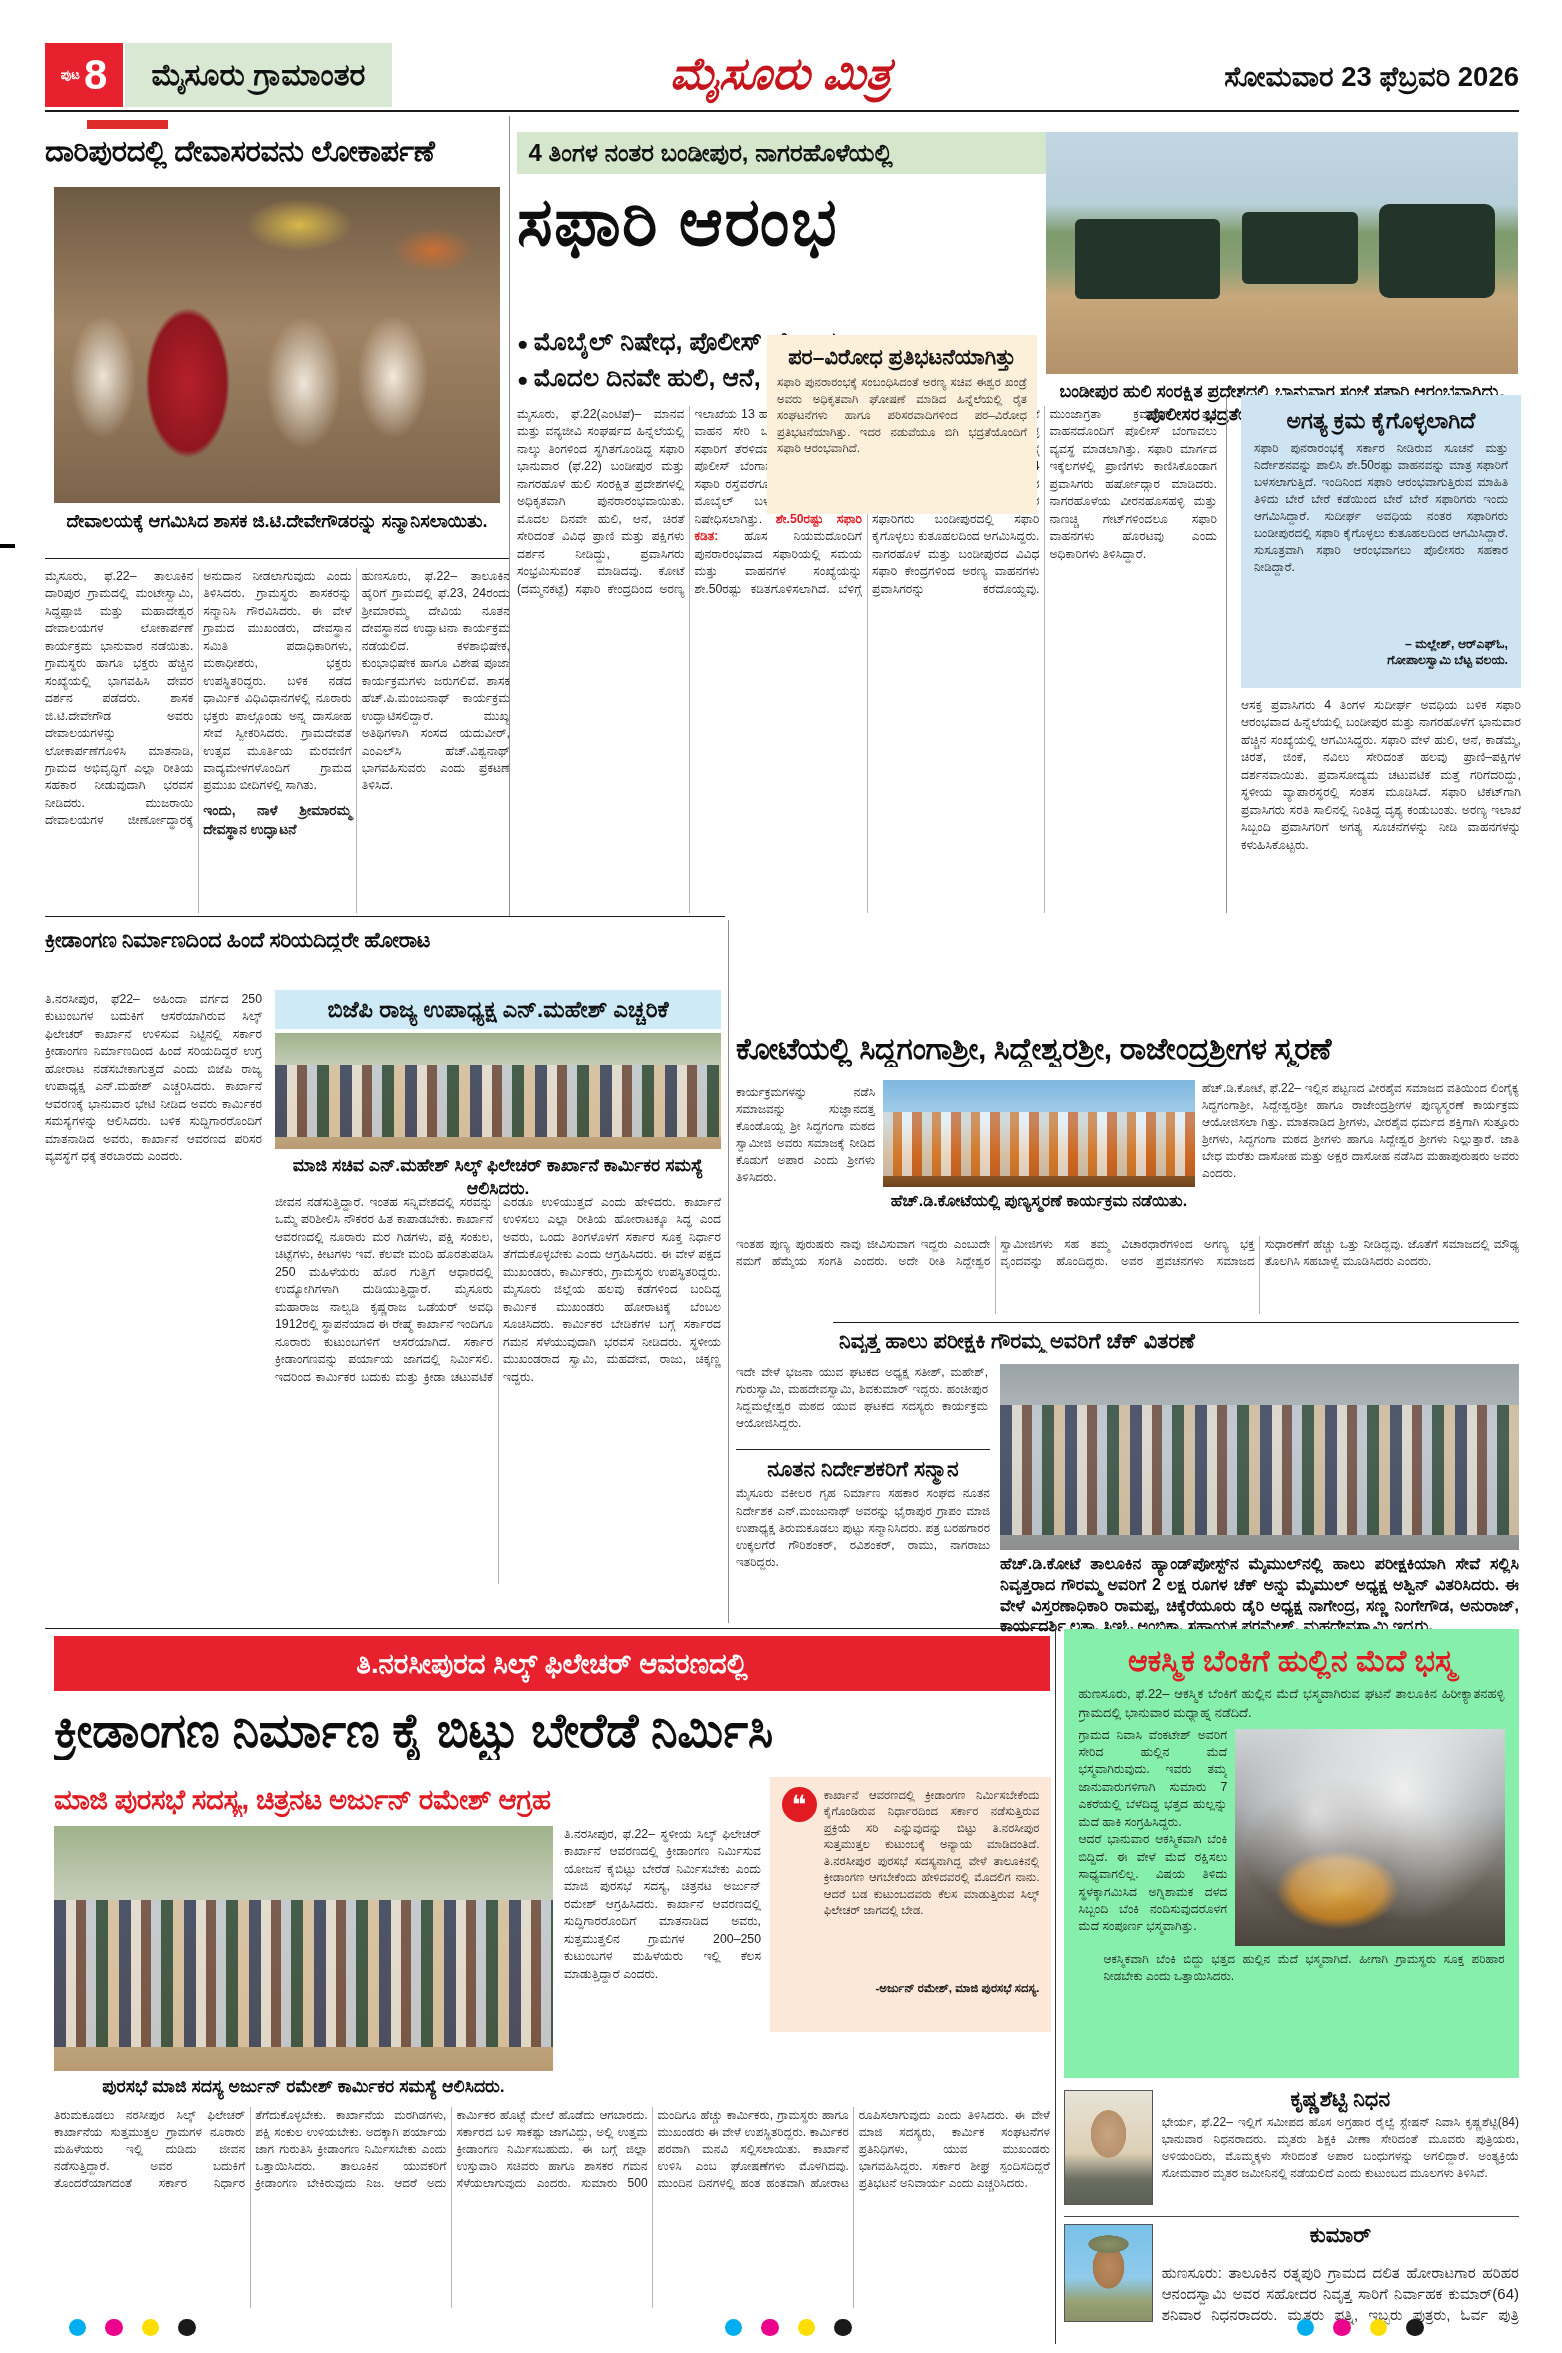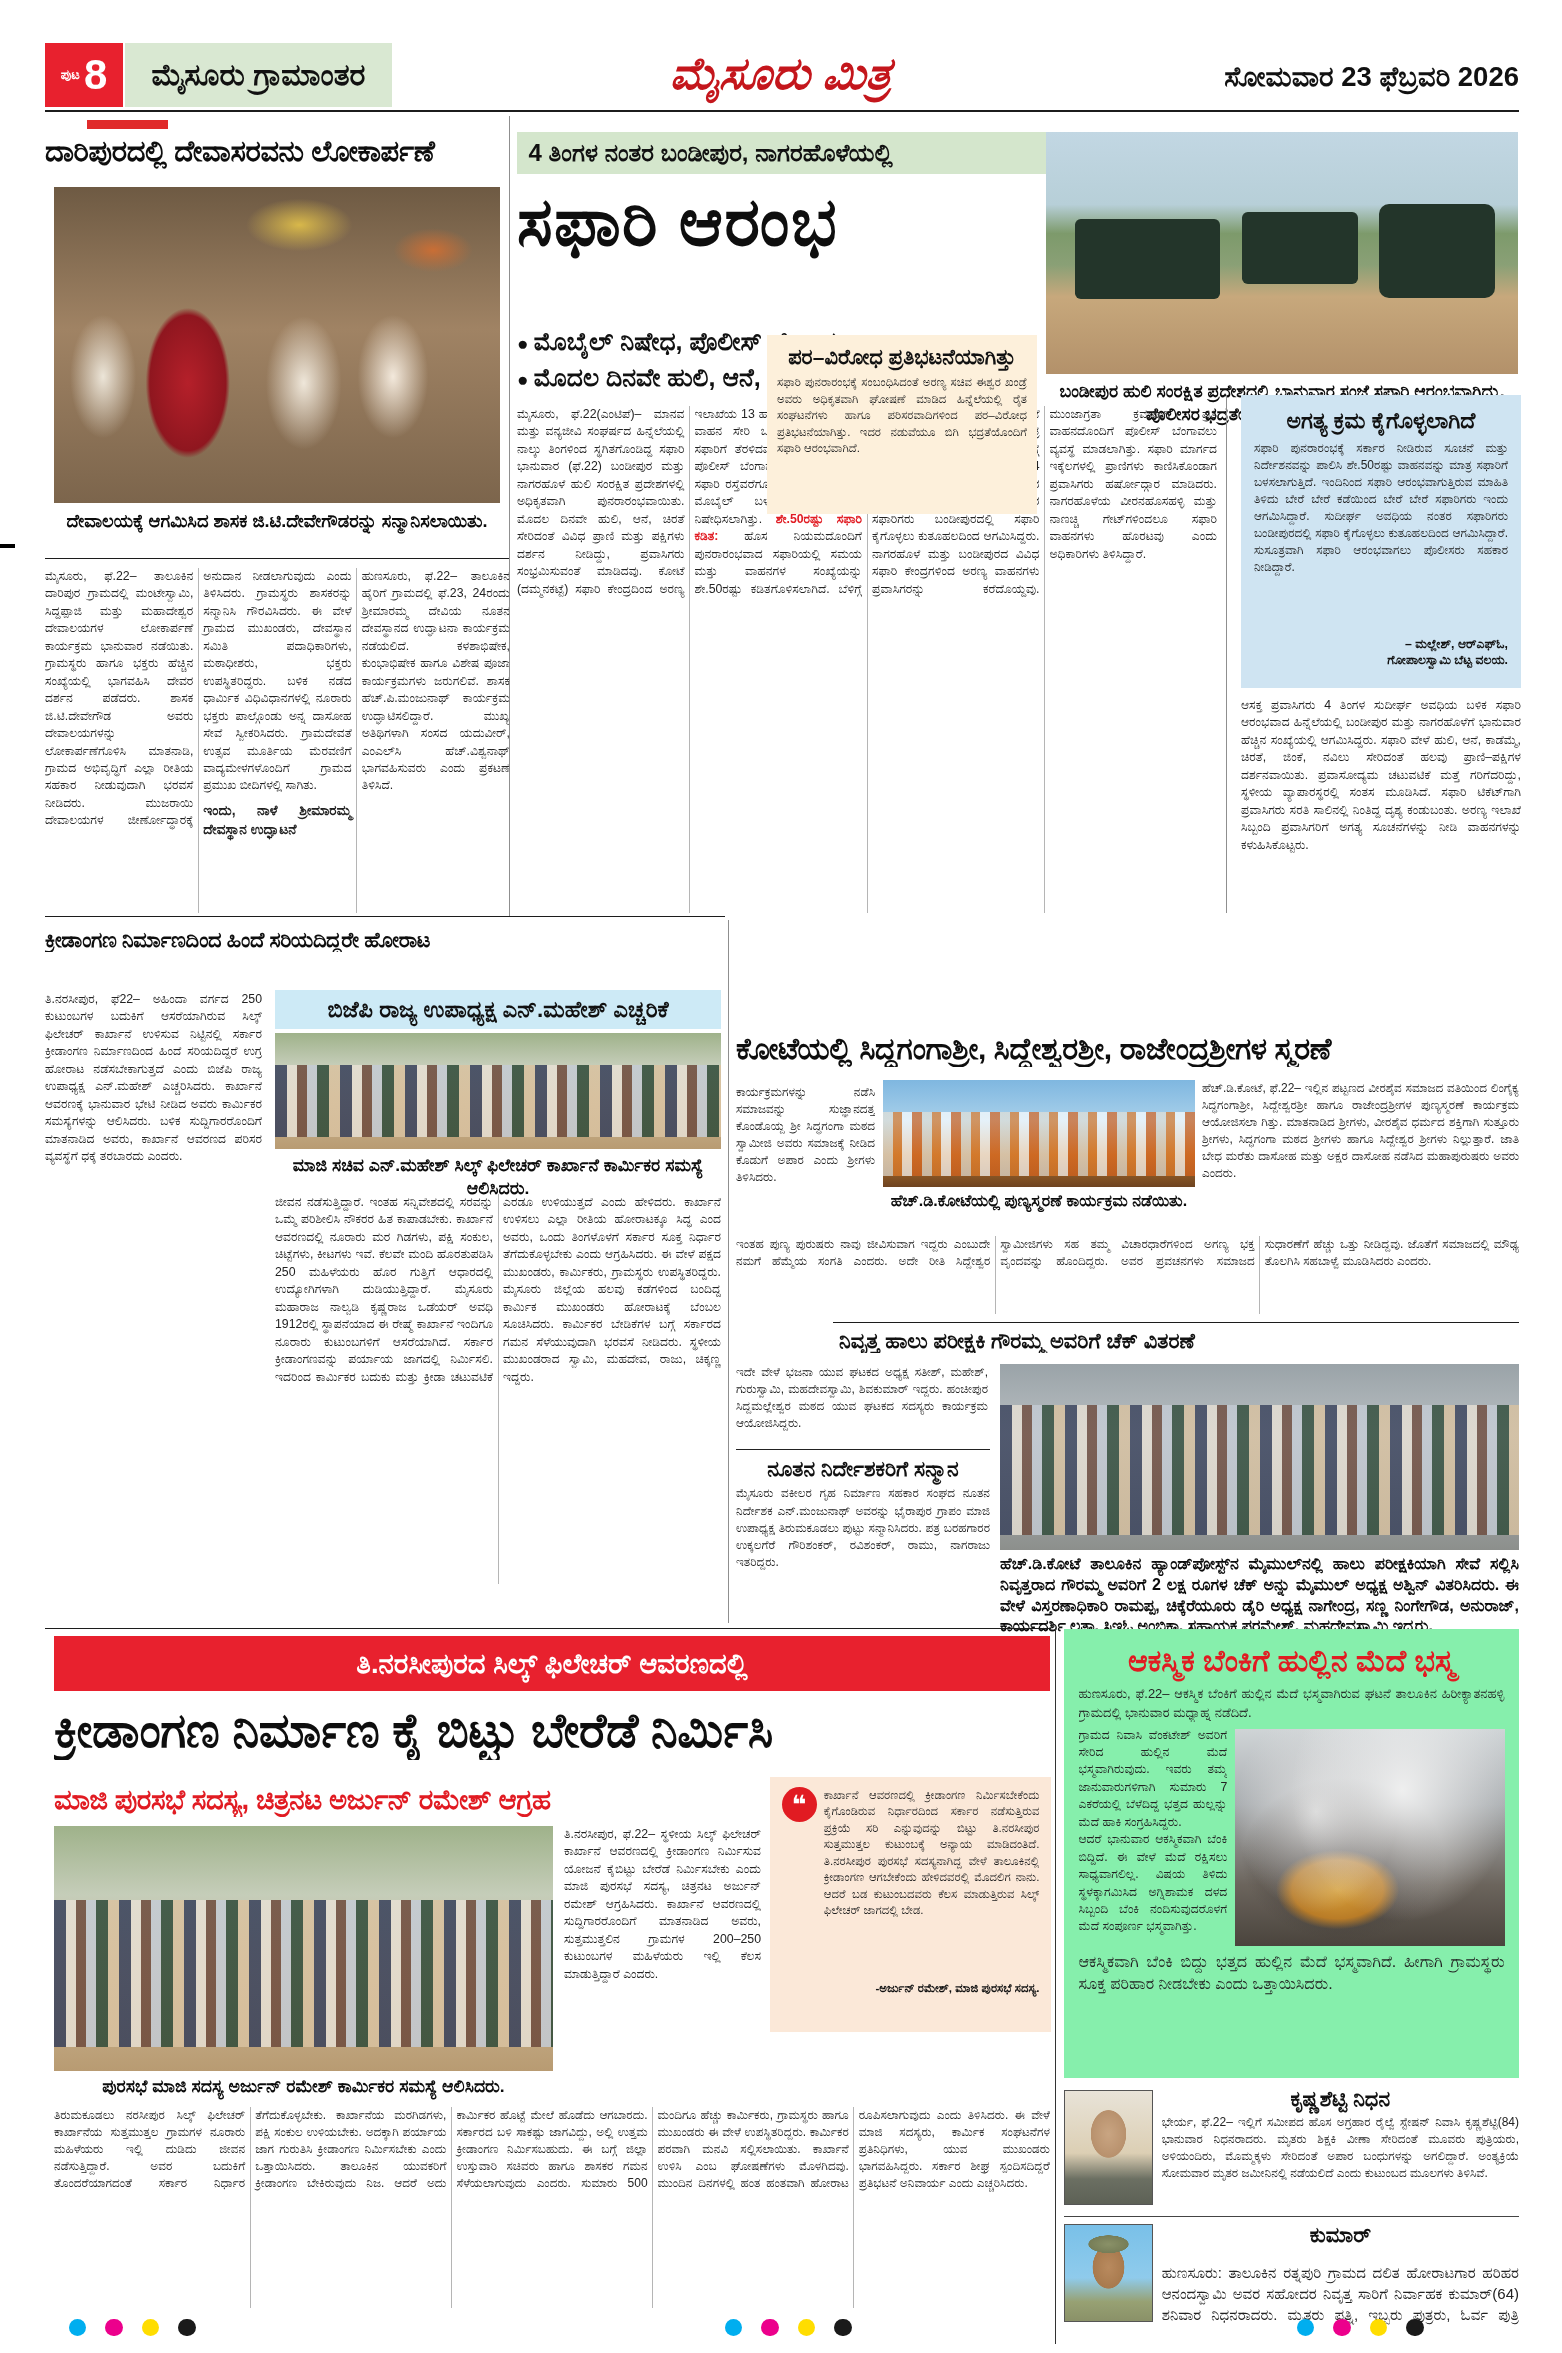--- a/index.html
+++ b/index.html
@@ -181,21 +181,21 @@
   <div class="abs rule-v" style="left:1055px;top:1628px;width:1.4px;height:716px;background:#333;"></div>
 
   <div class="abs boxed fire-box" style="left:1064px;top:1629px;width:455px;height:449px;">
     <div class="box-title red-txt" style="font-size:30px;">ಆಕಸ್ಮಿಕ ಬೆಂಕಿಗೆ ಹುಲ್ಲಿನ ಮೆದೆ ಭಸ್ಮ</div>
     <div class="body-text" style="font-size:13px;margin-top:5.8px;">ಹುಣಸೂರು, ಫೆ.22– ಆಕಸ್ಮಿಕ ಬೆಂಕಿಗೆ ಹುಲ್ಲಿನ ಮೆದೆ ಭಸ್ಮವಾಗಿರುವ ಘಟನೆ ತಾಲೂಕಿನ ಹಿರೀಕ್ಯಾತನಹಳ್ಳಿ ಗ್ರಾಮದಲ್ಲಿ ಭಾನುವಾರ ಮಧ್ಯಾಹ್ನ ನಡೆದಿದೆ.</div>
     <div style="overflow:hidden;margin-top:4.3px;">
       <div class="photo ph-fire" style="float:right;width:270px;height:217px;margin:2.9px 0 4.3px 7.2px;"></div>
       <div class="body-text" style="font-size:12.3px;">ಗ್ರಾಮದ ನಿವಾಸಿ ವೆಂಕಟೇಶ್ ಅವರಿಗೆ ಸೇರಿದ ಹುಲ್ಲಿನ ಮೆದೆ ಭಸ್ಮವಾಗಿರುವುದು. ಇವರು ತಮ್ಮ ಜಾನುವಾರುಗಳಿಗಾಗಿ ಸುಮಾರು 7 ಎಕರೆಯಲ್ಲಿ ಬೆಳೆದಿದ್ದ ಭತ್ತದ ಹುಲ್ಲನ್ನು ಮೆದೆ ಹಾಕಿ ಸಂಗ್ರಹಿಸಿದ್ದರು.</div>
       <div class="body-text" style="font-size:12.3px;">ಆದರೆ ಭಾನುವಾರ ಆಕಸ್ಮಿಕವಾಗಿ ಬೆಂಕಿ ಬಿದ್ದಿದೆ. ಈ ವೇಳೆ ಮೆದೆ ರಕ್ಷಿಸಲು ಸಾಧ್ಯವಾಗಲಿಲ್ಲ. ವಿಷಯ ತಿಳಿದು ಸ್ಥಳಕ್ಕಾಗಮಿಸಿದ ಅಗ್ನಿಶಾಮಕ ದಳದ ಸಿಬ್ಬಂದಿ ಬೆಂಕಿ ನಂದಿಸುವುದರೊಳಗೆ ಮೆದೆ ಸಂಪೂರ್ಣ ಭಸ್ಮವಾಗಿತ್ತು.</div>
     </div>
-    <div class="body-text" style="font-size:16px;">ಆಕಸ್ಮಿಕವಾಗಿ ಬೆಂಕಿ ಬಿದ್ದು ಭತ್ತದ ಹುಲ್ಲಿನ ಮೆದೆ ಭಸ್ಮವಾಗಿದೆ. ಹೀಗಾಗಿ ಗ್ರಾಮಸ್ಥರು ಸೂಕ್ತ ಪರಿಹಾರ ನೀಡಬೇಕು ಎಂದು ಒತ್ತಾಯಿಸಿದರು.</div>
+    <div class="body-text" style="font-size:12px;margin-left:25px;">ಆಕಸ್ಮಿಕವಾಗಿ ಬೆಂಕಿ ಬಿದ್ದು ಭತ್ತದ ಹುಲ್ಲಿನ ಮೆದೆ ಭಸ್ಮವಾಗಿದೆ. ಹೀಗಾಗಿ ಗ್ರಾಮಸ್ಥರು ಸೂಕ್ತ ಪರಿಹಾರ ನೀಡಬೇಕು ಎಂದು ಒತ್ತಾಯಿಸಿದರು.</div>
   </div>
 
   <div class="abs boxed" style="left:1064px;top:2087px;width:455px;height:123px;">
     <div class="photo ph-portrait1" style="float:left;width:87px;height:113px;margin:2.9px 8.7px 1.4px 0;border:0.7px solid #555;"></div>
     <div class="small-title">ಕೃಷ್ಣಶೆಟ್ಟಿ ನಿಧನ</div>
     <div class="body-text" style="font-size:12px;margin-top:2.9px;">ಭೇರ್ಯ, ಫೆ.22– ಇಲ್ಲಿಗೆ ಸಮೀಪದ ಹೊಸ ಅಗ್ರಹಾರ ರೈಲ್ವೆ ಸ್ಟೇಷನ್ ನಿವಾಸಿ ಕೃಷ್ಣಶೆಟ್ಟಿ(84) ಭಾನುವಾರ ನಿಧನರಾದರು. ಮೃತರು ಶಿಕ್ಷಕಿ ವೀಣಾ ಸೇರಿದಂತೆ ಮೂವರು ಪುತ್ರಿಯರು, ಅಳಿಯಂದಿರು, ಮೊಮ್ಮಕ್ಕಳು ಸೇರಿದಂತೆ ಅಪಾರ ಬಂಧುಗಳನ್ನು ಅಗಲಿದ್ದಾರೆ. ಅಂತ್ಯಕ್ರಿಯೆ ಸೋಮವಾರ ಮೃತರ ಜಮೀನಿನಲ್ಲಿ ನಡೆಯಲಿದೆ ಎಂದು ಕುಟುಂಬದ ಮೂಲಗಳು ತಿಳಿಸಿವೆ.</div>
   </div>
 
   <div class="abs boxed" style="left:1064px;top:2216px;width:455px;height:109px;border-top:0.7px solid #444;padding-top:5.8px;">
     <div class="photo ph-portrait2" style="float:left;width:87px;height:96px;margin:1.4px 8.7px 1.4px 0;border:0.7px solid #555;"></div>

